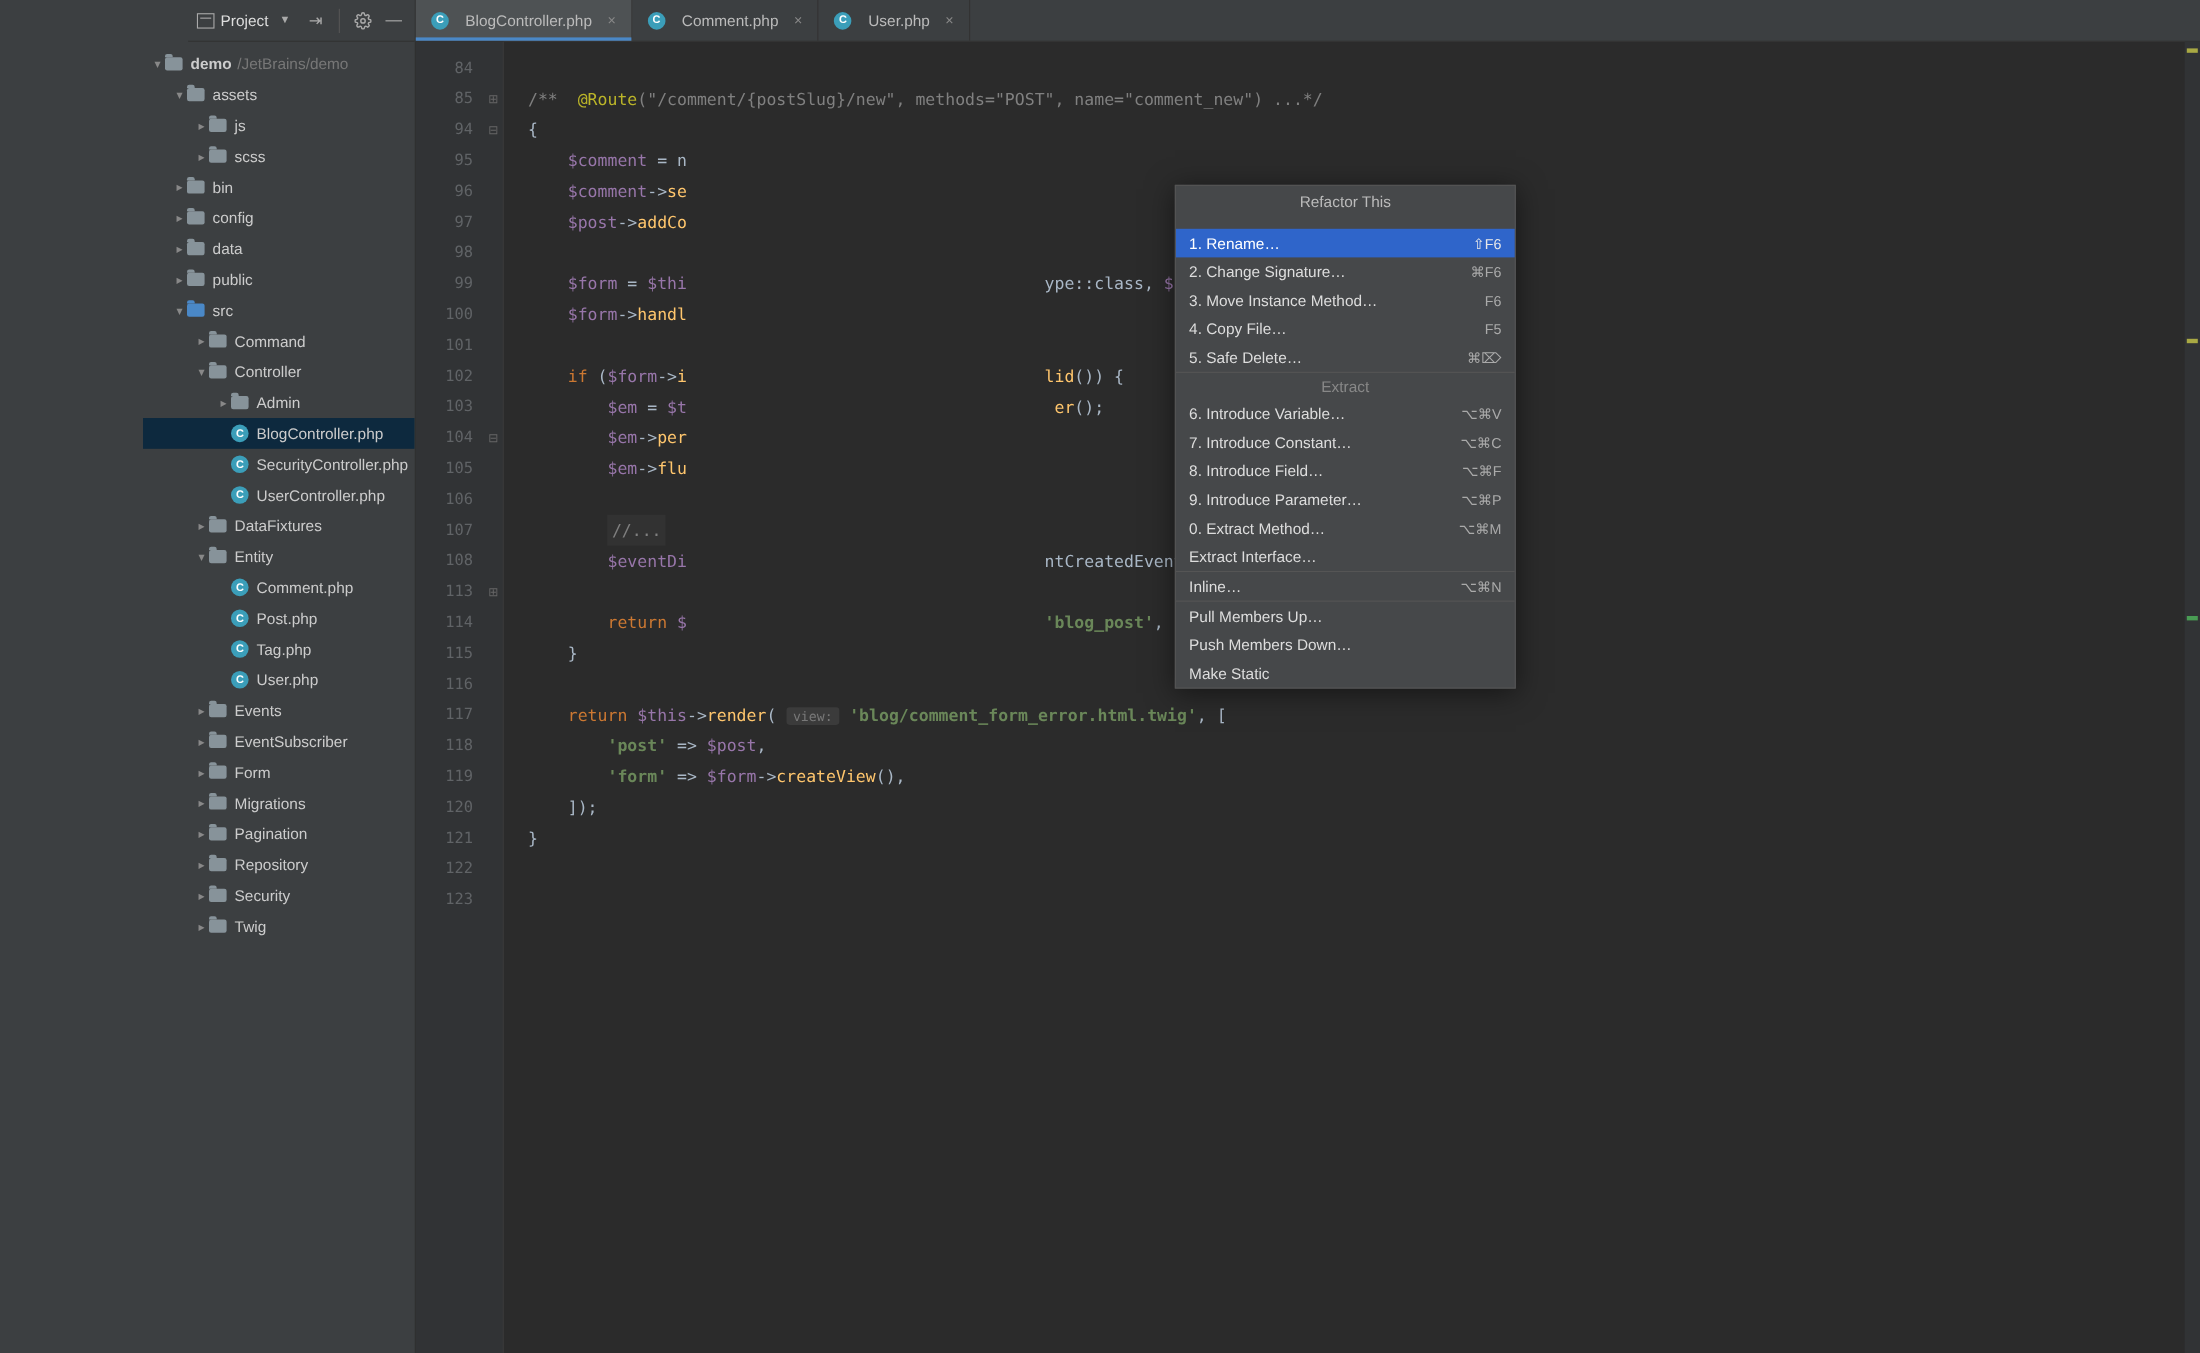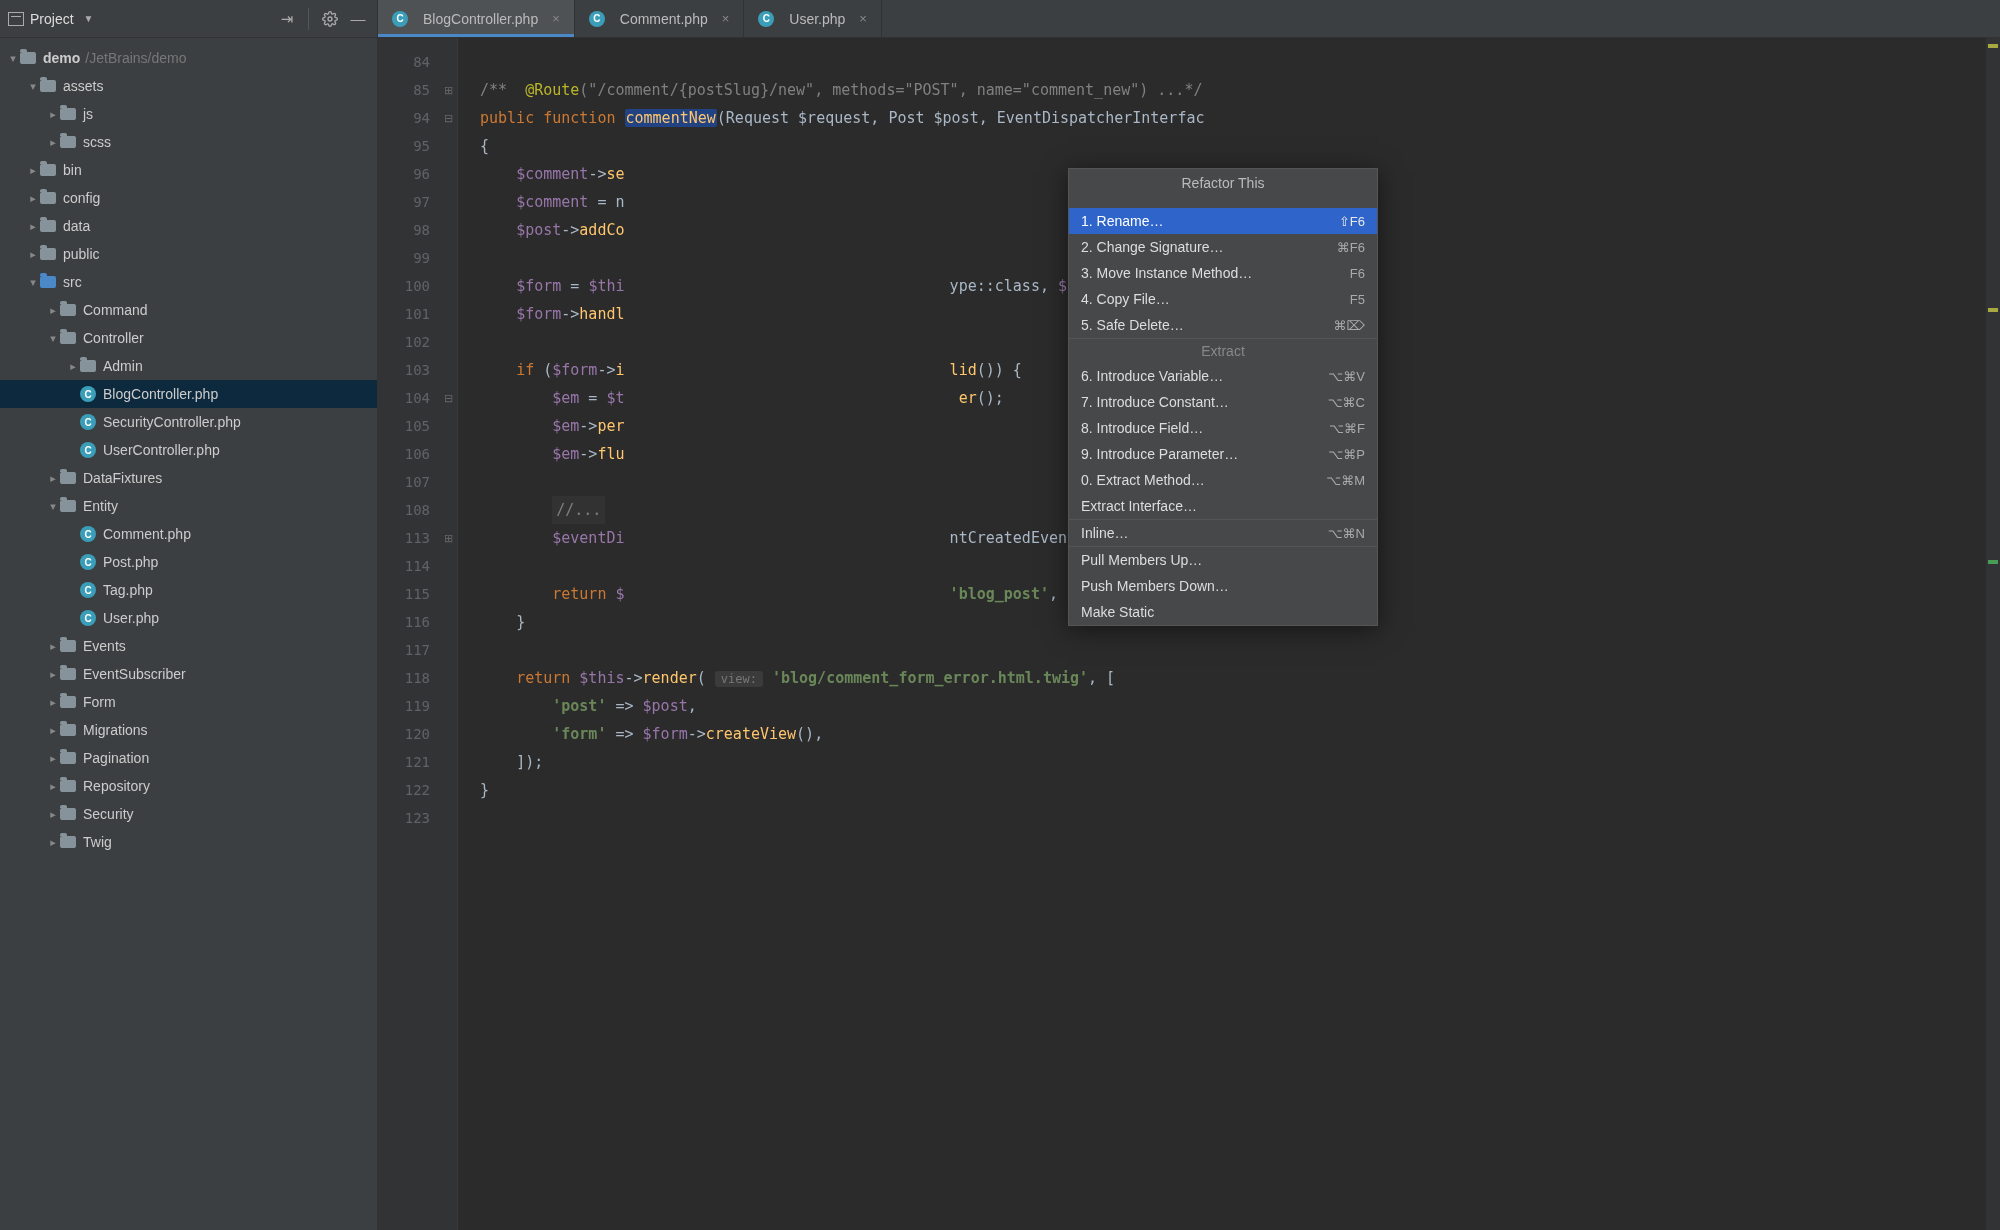--- a/index.html
+++ b/index.html
@@ -1,21 +1,21 @@
 <!DOCTYPE html>
 <html><head>
 <meta charset="utf-8">
 <style>
 * { margin:0; padding:0; box-sizing:border-box; }
 body { font-family:"Segoe UI","Helvetica Neue",Arial,sans-serif; background:#2b2b2b; color:#bbbbbb; font-size:13px; overflow:hidden; width:2000px; height:1230px; }
 .ide { display:flex; flex-direction:column; width:2000px; height:1230px; }
 
 
 .main { display:flex; flex:1; min-height:0; }
-.sidebar { width:378px; background:#3c3f41; display:flex; flex-direction:column; border-right:1px solid #323232; }
+.sidebar { width:378px; background:#3c3f41; display:flex; flex-direction:column; border-right:1px solid #323232;align-items:flex-end; }
 .editor-area { flex:1; display:flex; flex-direction:column; background:#2b2b2b; min-width:0; }
 
 
 .project-header { height:38px; display:flex; align-items:center; padding:0 8px; border-bottom:1px solid #323232; gap:6px; }
 .proj-icon { width:16px; height:14px; border:1px solid #aaa; position:relative; display:inline-block; }
 .proj-icon::before { content:""; position:absolute; top:3px; left:2px; right:2px; border-top:1px solid #aaa; }
 .project-header .title { color:#ddd; font-size:14px; }
 .project-header .dd { margin-left:4px; font-size:10px; color:#aaa; }
 .project-header .spacer { flex:1; }
 .hicon { width:22px; height:22px; display:flex; align-items:center; justify-content:center; color:#aaa; font-size:15px; }
@@ -328,24 +328,23 @@
             <div class="fb"></div>
             <div class="fb"></div>
             <div class="fb"></div>
             <div class="fb"></div>
             <div class="fb"></div>
             <div class="fb"></div>
           </div>
         <div class="code" id="code">
             <div class="line"></div>
             <div class="line"><span class="c-comment">/**  </span><span class="c-ann">@Route</span><span class="c-comment">("/comment/{postSlug}/new", methods="POST", name="comment_new") ...*/</span></div>
-            <div class="line"><span class="c-kw">public </span><span class="c-kw">function </span><span class="c-fn sel">commentNew</span><span class="c-punc">(</span><span class="c-type">Request $request, Post $post, EventDispatcherInterfac</span></div>
             <div class="line"><span class="c-punc">{</span></div>
+            <div class="line">    <span class="c-var">$comment</span><span class="c-punc"> = n</span></div>
             <div class="line">    <span class="c-var">$comment</span><span class="c-punc">-&gt;</span><span class="c-fn">se</span></div>
-            <div class="line">    <span class="c-var">$comment</span><span class="c-punc"> = n</span></div>
             <div class="line">    <span class="c-var">$post</span><span class="c-punc">-&gt;</span><span class="c-fn">addCo</span></div>
             <div class="line"></div>
             <div class="line">    <span class="c-var">$form</span><span class="c-punc"> = </span><span class="c-var">$thi</span><span>                                    </span><span class="c-type">ype</span><span class="c-punc">::class, </span><span class="c-var">$comment</span><span class="c-punc">);</span></div>
             <div class="line">    <span class="c-var">$form</span><span class="c-punc">-&gt;</span><span class="c-fn">handl</span></div>
             <div class="line"></div>
             <div class="line">    <span class="c-kw">if </span><span class="c-punc">(</span><span class="c-var">$form</span><span class="c-punc">-&gt;</span><span class="c-fn">i</span><span>                                    </span><span class="c-fn">lid</span><span class="c-punc">()) {</span></div>
             <div class="line">        <span class="c-var">$em</span><span class="c-punc"> = </span><span class="c-var">$t</span><span>                                     </span><span class="c-fn">er</span><span class="c-punc">();</span></div>
             <div class="line">        <span class="c-var">$em</span><span class="c-punc">-&gt;</span><span class="c-fn">per</span></div>
             <div class="line">        <span class="c-var">$em</span><span class="c-punc">-&gt;</span><span class="c-fn">flu</span></div>
             <div class="line"></div>

